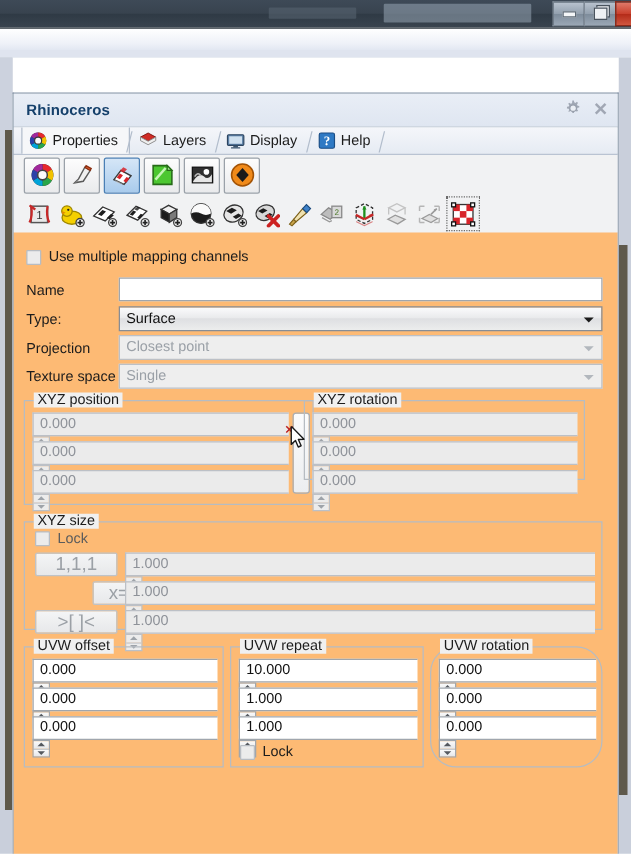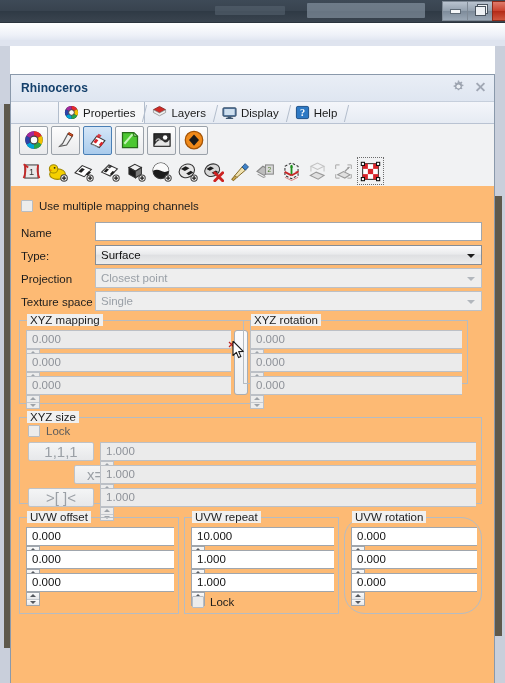--- a/index.html
+++ b/index.html
@@ -125,21 +125,20 @@
     margin-right: 2px;
   }
   .tab::after {
     content: ""; position: absolute; right: -1px; top: 3px; bottom: 1px; width: 1px;
     background: #b2bdcc; transform: skewX(-14deg);
   }
   .tab.active {
     background: #f6f7f9;
     border-left: 1px solid #b2bdcc;
     border-right: 1px solid #b2bdcc;
-    margin-left: 41px;
   }
   .tabicon { width: 15px; height: 15px; flex: 0 0 15px; }
 
   
   .catrow {
     height: 32px; flex: 0 0 32px;
     background: #f1f2f3;
     display: flex; align-items: center; gap: 3px; padding-left: 8px;
   }
   .catbtn {
@@ -565,21 +564,21 @@
       <span class="arrow"></span>
     </div>
 
     <span class="lbl" style="position:absolute;left:10px;top:110px;">Texture space</span>
     <div class="combo dis" style="position:absolute;left:84px;top:105px;width:387px;">
       <span>Single</span>
       <span class="arrow"></span>
     </div>
 
     <div class="grp" style="left:8px;top:134px;width:232px;height:84px;">
-      <span class="cap">XYZ mapping</span>
+      <span class="cap">XYZ position</span>
 
       <div class="spin dis" style="left:6px;top:9px;width:205px;">
         <div class="fld">0.000</div>
         <div class="btns">
           <div class="up">
               <i class="tri-u"></i>
             </div>
           <div class="dn">
               <i class="tri-d"></i>
             </div>

